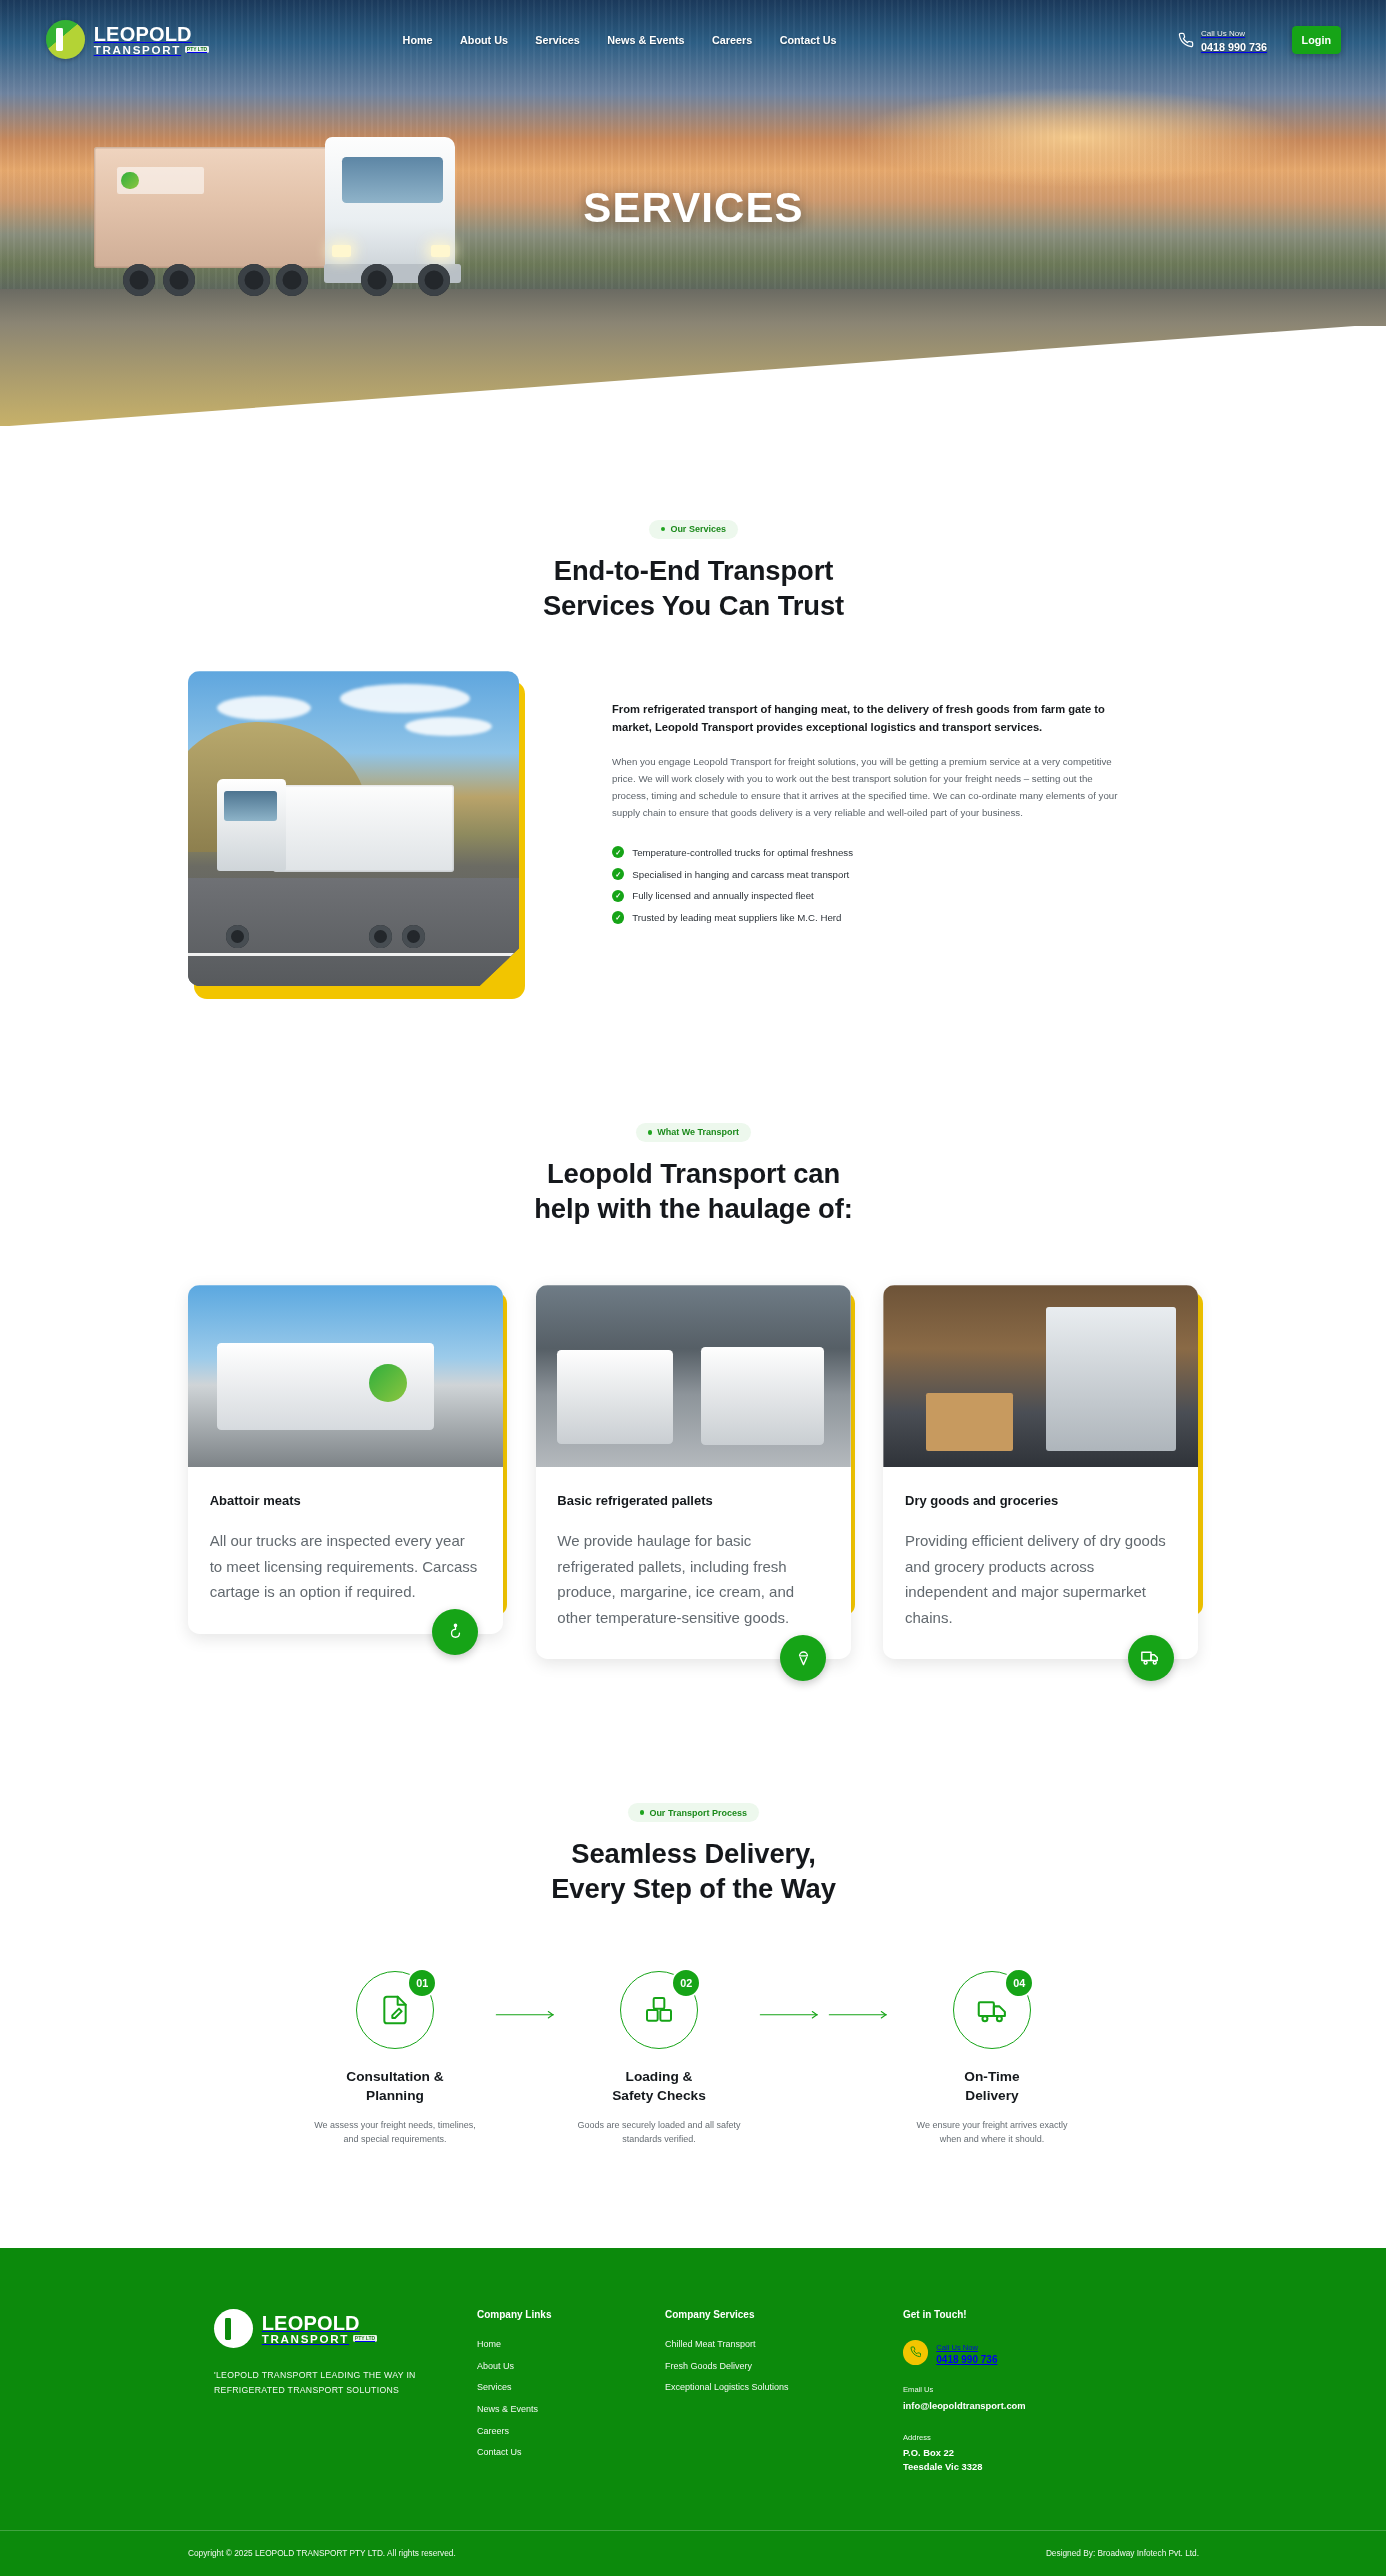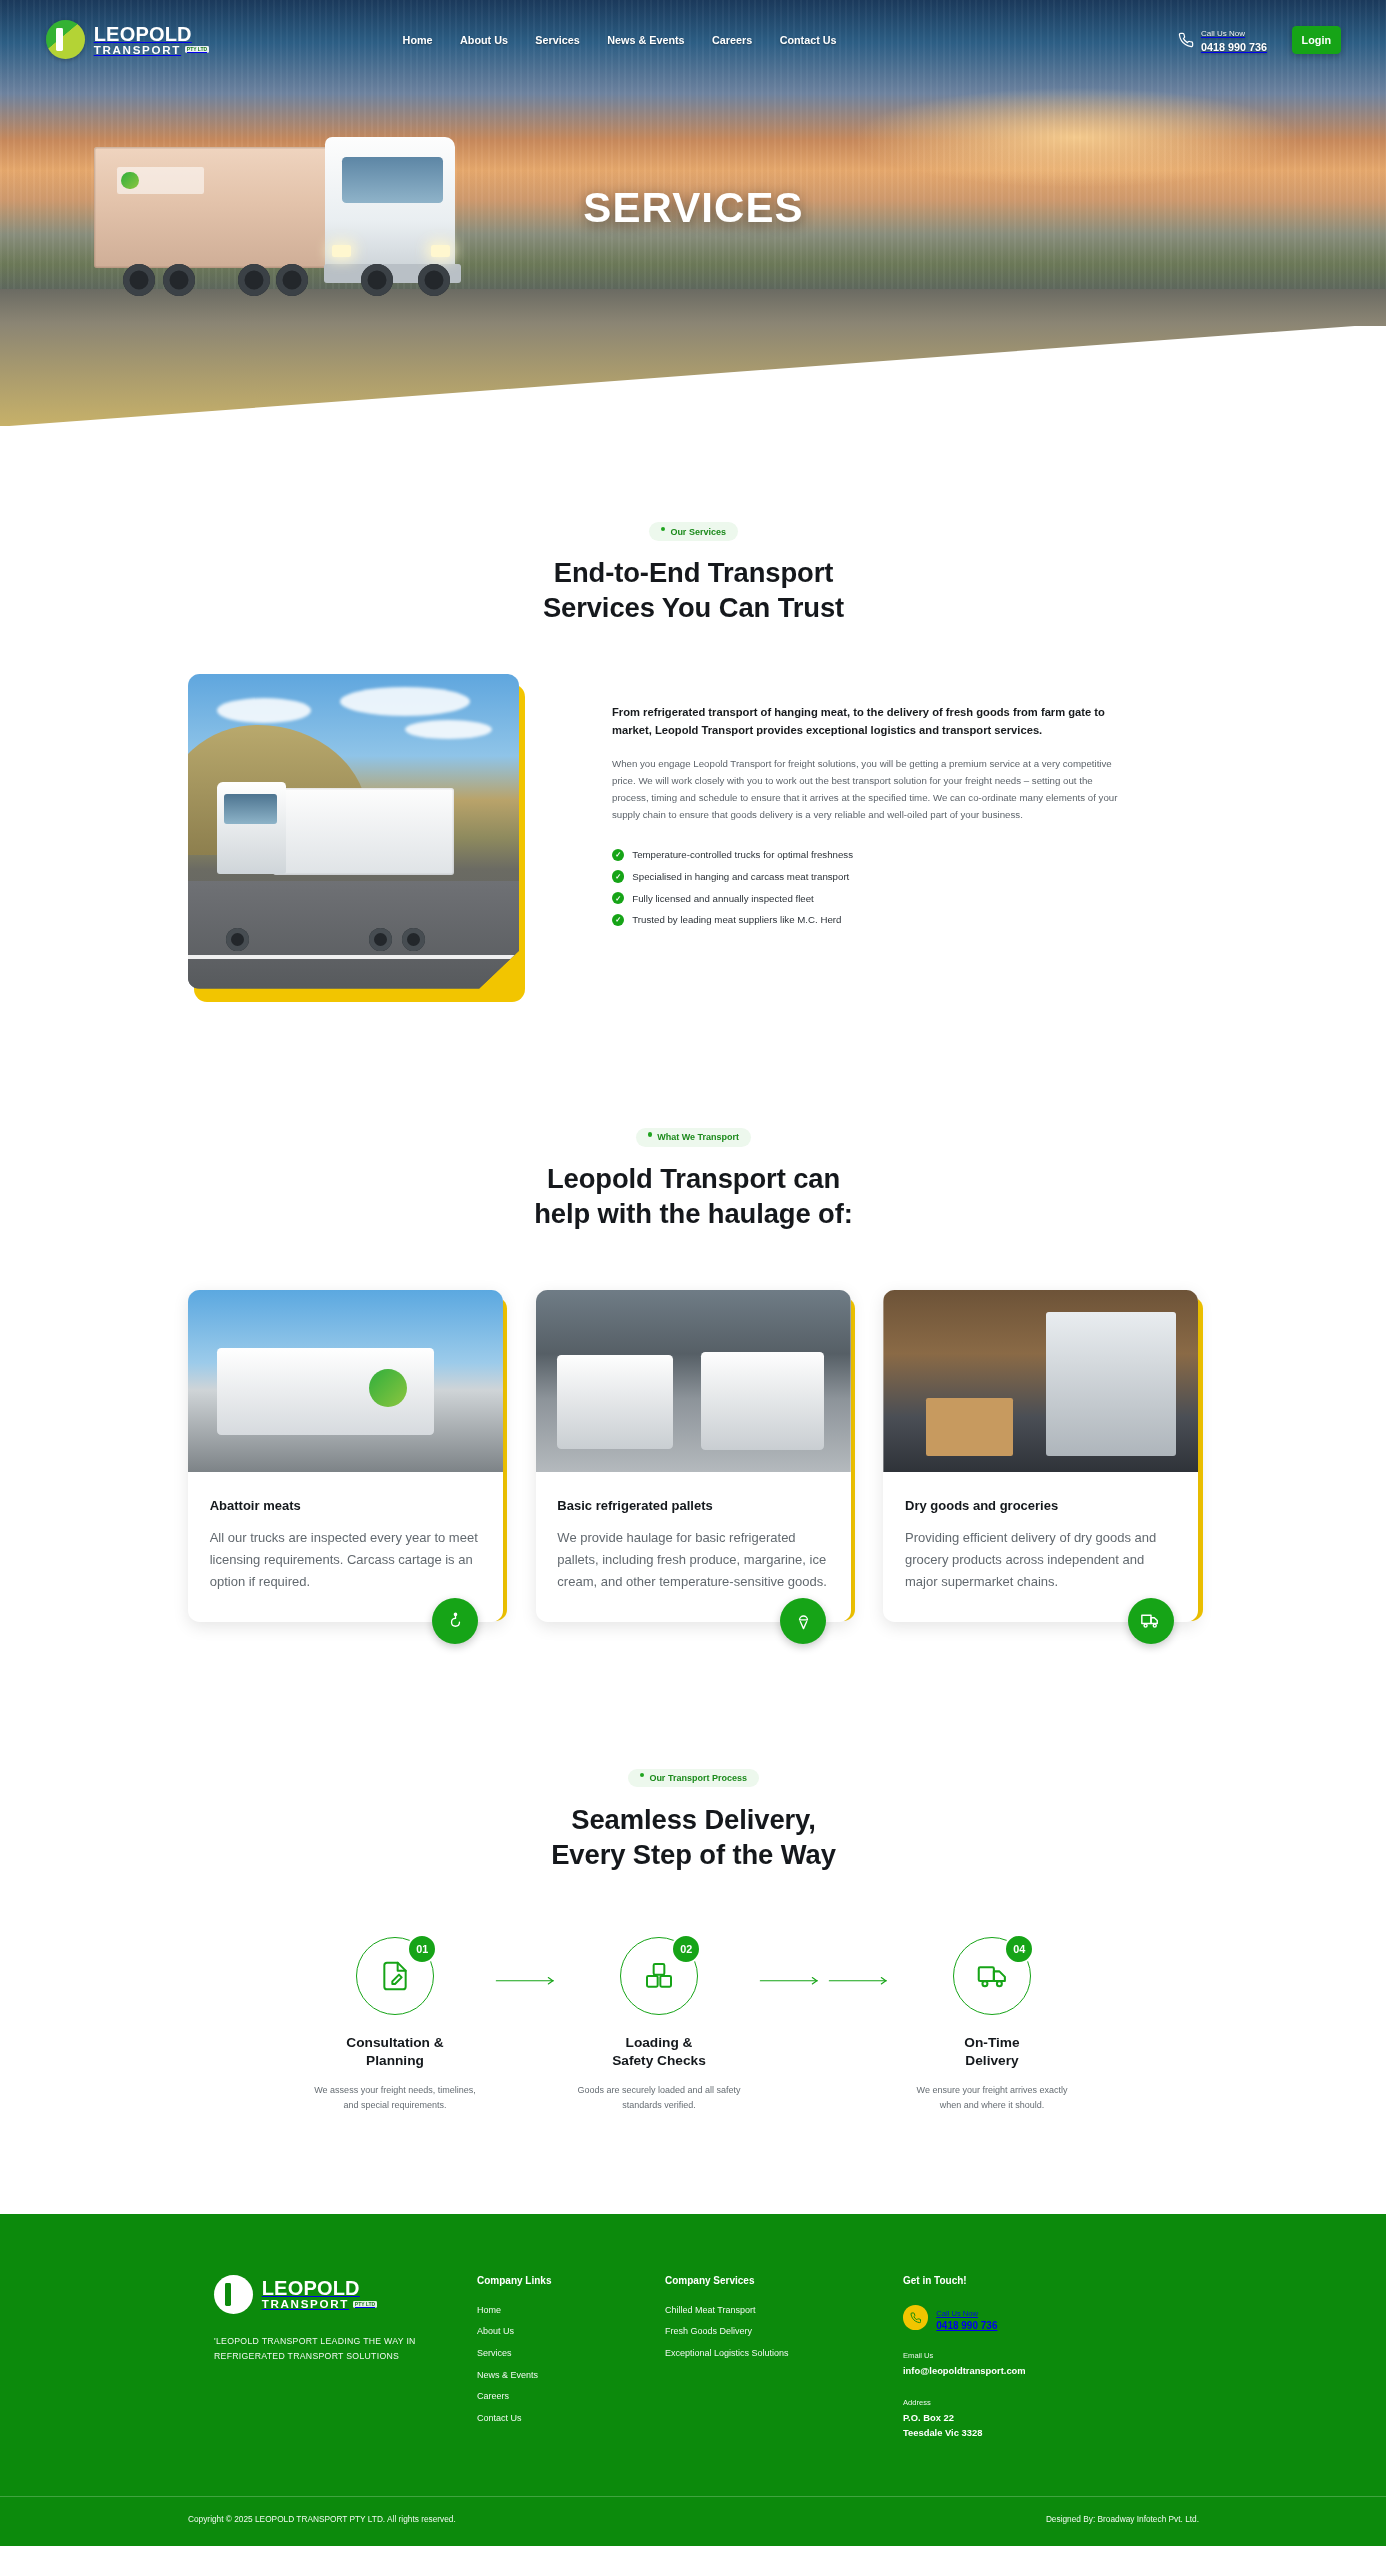--- a/index.html
+++ b/index.html
@@ -206,21 +206,21 @@
     font-weight: 800;
     letter-spacing: 1.1px;
     color: #ffffff;
     text-shadow: 0 2.9px 13px rgba(0,0,0,.45);
     z-index: 10;
   }
 
   
   .container { width: 1011px; margin: 0 auto; }
   .pill {
-    display: inline-flex; gap: 5px;
+    display: inline-flex; align-items: center; gap: 5px;
     background: #edf8ed;
     color: #1c8a1c;
     font-size: 9px;
     font-weight: 600;
     padding: 4.3px 11.6px;
     border-radius: 14.4px;
   }
   .pill .dot {
     width: 4.3px; height: 4.3px; border-radius: 50%;
     background: #1fa41f;
@@ -402,21 +402,21 @@
     right: 24.6px; bottom: -21.7px;
     width: 46px; height: 46px;
     border-radius: 50%;
     background: #16a417;
     display: flex; align-items: center; justify-content: center;
     box-shadow: 0 2.9px 8.7px rgba(0,0,0,.22);
     color: #fff;
   }
   .card-body { padding: 26px 21.7px 29px; }
   .card-title { font-size: 13px; font-weight: 800; color: #14181c; }
-  .card-desc { margin-top: 14px; font-size: 13px; line-height: 1.7; color: #62696f; }
+  .card-desc { margin-top: 20px; font-size: 15px; line-height: 1.7; color: #62696f; }
 
   
   .process { padding-top: 144px; padding-bottom: 101px; }
   .steps {
     display: flex; align-items: flex-start; justify-content: center;
     margin-top: 65px; gap: 0;
   }
   .step { width: 195px; text-align: center; position: relative; }
   .step-circle {
     width: 78px; height: 78px;

